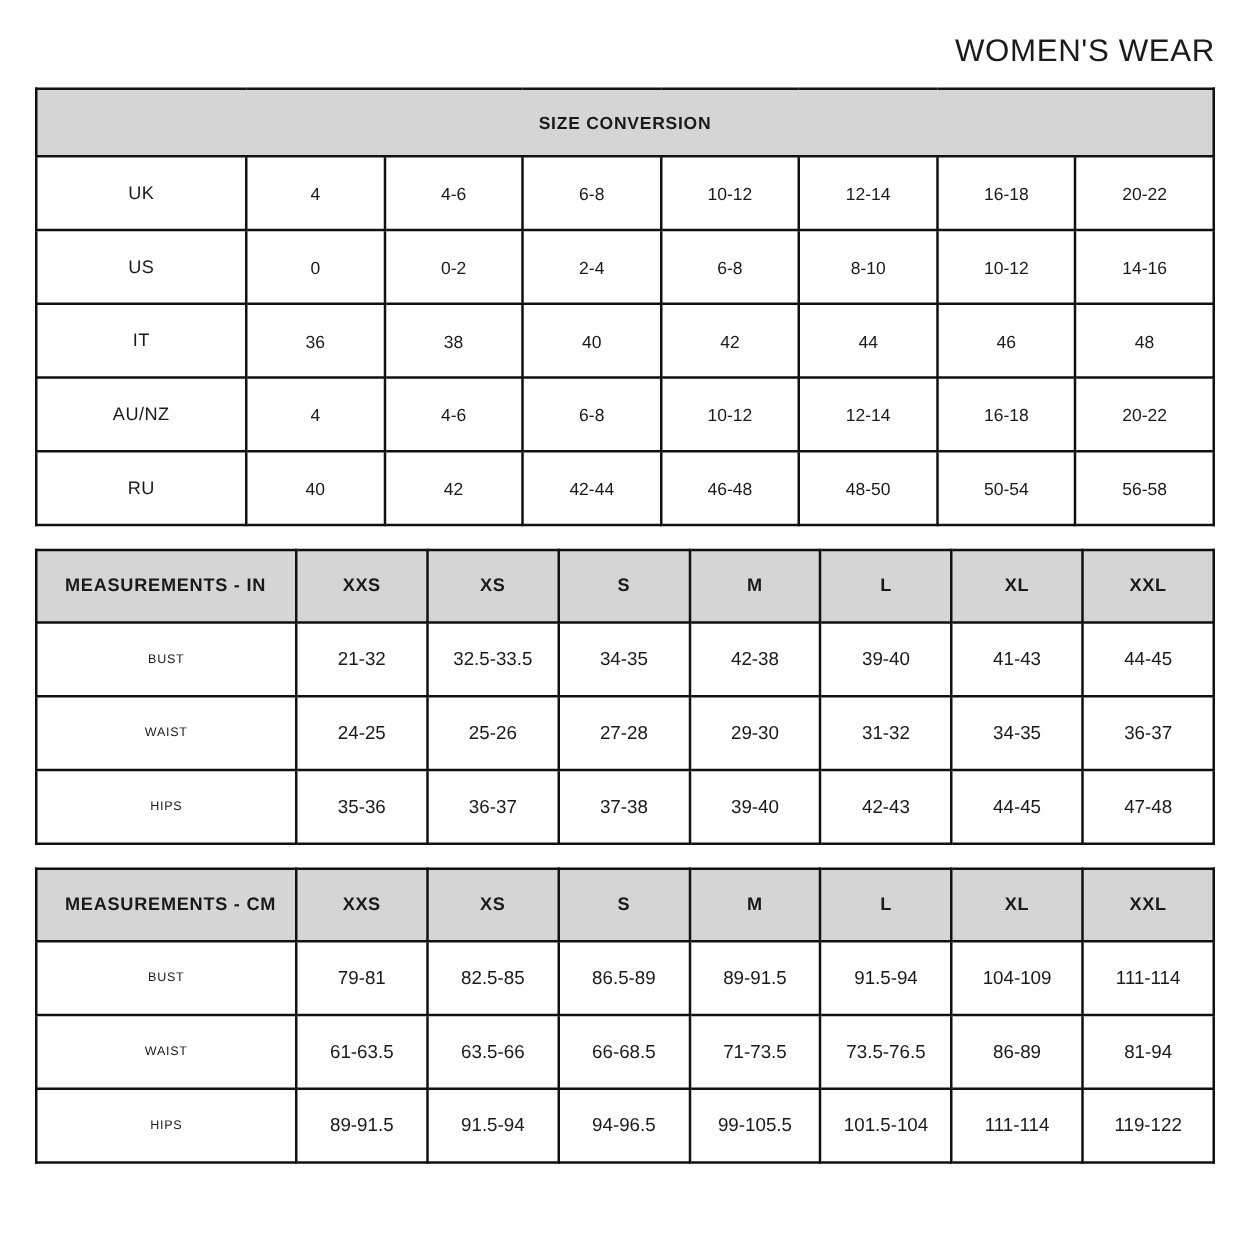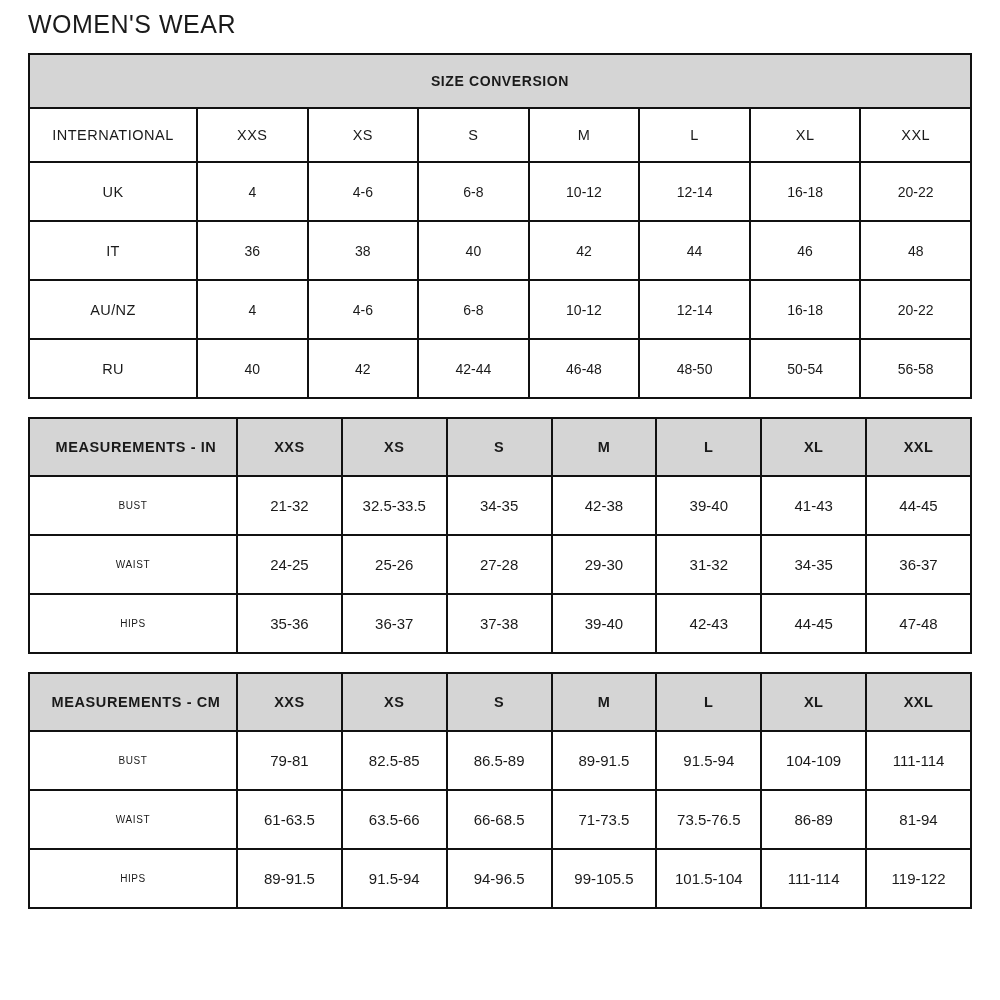--- a/index.html
+++ b/index.html
@@ -15,25 +15,25 @@
     -webkit-font-smoothing: antialiased;
   }
   .page {
     width: 1000px;
     height: 1000px;
     position: relative;
     box-sizing: border-box;
     padding: 0 28px;
   }
   .page-title {
-    text-align: left;
+    text-align: right;
     font-size: 25px;
     font-weight: 400;
     letter-spacing: 0.5px;
-    padding-top: 10px;
+    padding-top: 27px;
     padding-bottom: 14px;
     margin: 0;
   }
 
   table {
     border-collapse: collapse;
     table-layout: fixed;
     width: 944px;
     border: 2px solid #6d28d9;
   }
@@ -75,22 +75,22 @@
     margin-bottom: 18px;
   }
   .meas-table thead td {
     background: #d5d5d5;
     font-weight: bold;
     height: 56px;
     font-size: 14.5px;
     letter-spacing: 0.5px;
   }
   .meas-table thead td.mlabel {
-    text-align: center;
-    padding-left: 6px;
+    text-align: left;
+    padding-left: 22px;
     letter-spacing: 0.6px;
   }
   .meas-table tbody td {
     height: 57px;
     font-size: 15px;
   }
   .meas-table tbody td.mrowlabel {
     font-size: 10px;
     letter-spacing: 0.6px;
   }
@@ -112,42 +112,42 @@
         <col>
         <col>
         <col>
         <col>
         <col>
         <col>
     </colgroup>
     <tbody>
       <tr>
         <td class="banner" colspan="8">SIZE CONVERSION</td>
-      </tr>
-      <tr class="header-row">
-        <td class="rowlabel">INTERNATIONAL</td>
-        <td>XXS</td>
-        <td>XS</td>
-        <td>S</td>
-        <td>M</td>
-        <td>L</td>
-        <td>XL</td>
-        <td>XXL</td>
       </tr>
       <tr>
         <td class="rowlabel">UK</td>
         <td>4</td>
         <td>4-6</td>
         <td>6-8</td>
         <td>10-12</td>
         <td>12-14</td>
         <td>16-18</td>
         <td>20-22</td>
       </tr>
       <tr>
+        <td class="rowlabel">US</td>
+        <td>0</td>
+        <td>0-2</td>
+        <td>2-4</td>
+        <td>6-8</td>
+        <td>8-10</td>
+        <td>10-12</td>
+        <td>14-16</td>
+      </tr>
+      <tr>
         <td class="rowlabel">IT</td>
         <td>36</td>
         <td>38</td>
         <td>40</td>
         <td>42</td>
         <td>44</td>
         <td>46</td>
         <td>48</td>
       </tr>
       <tr>

